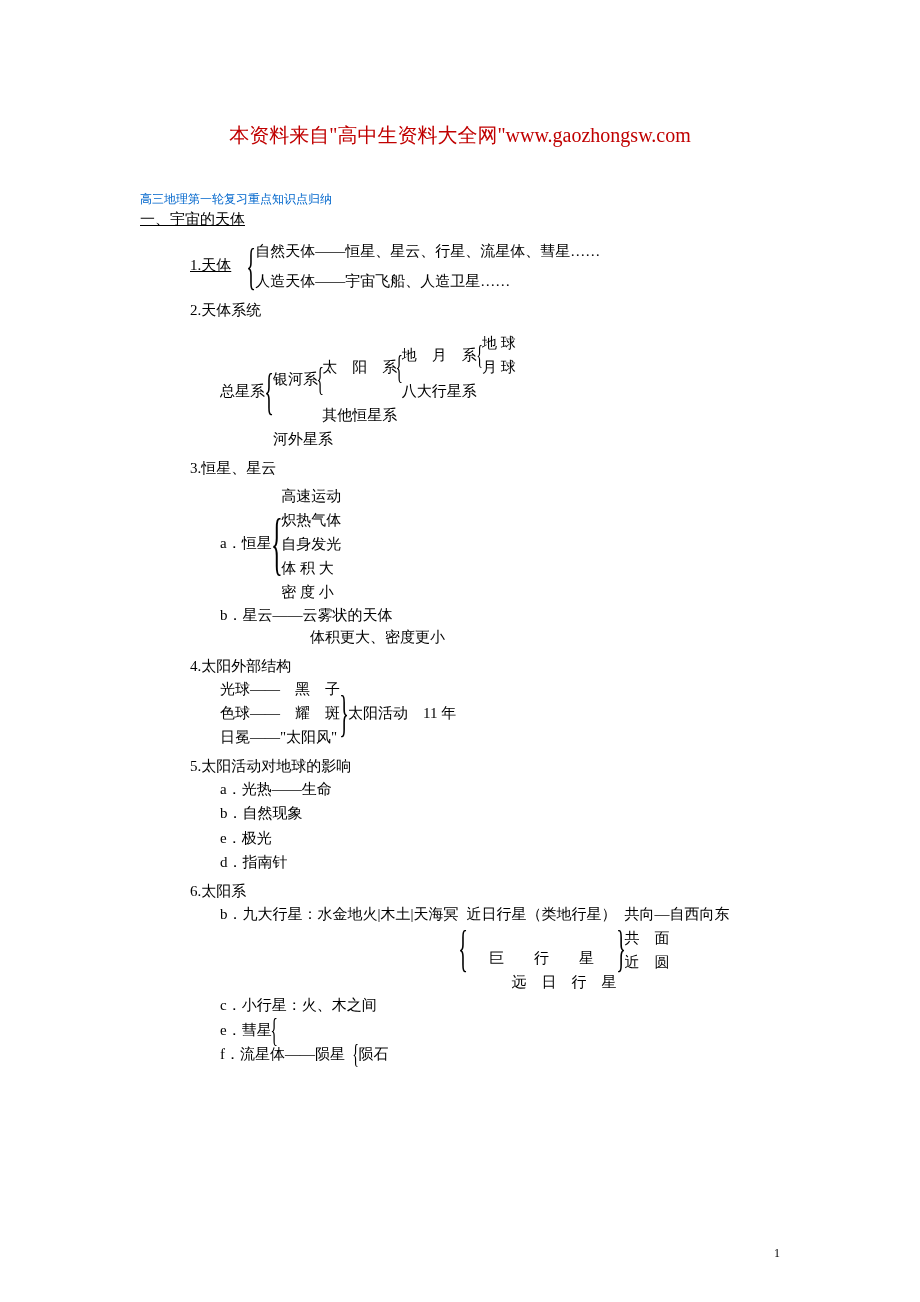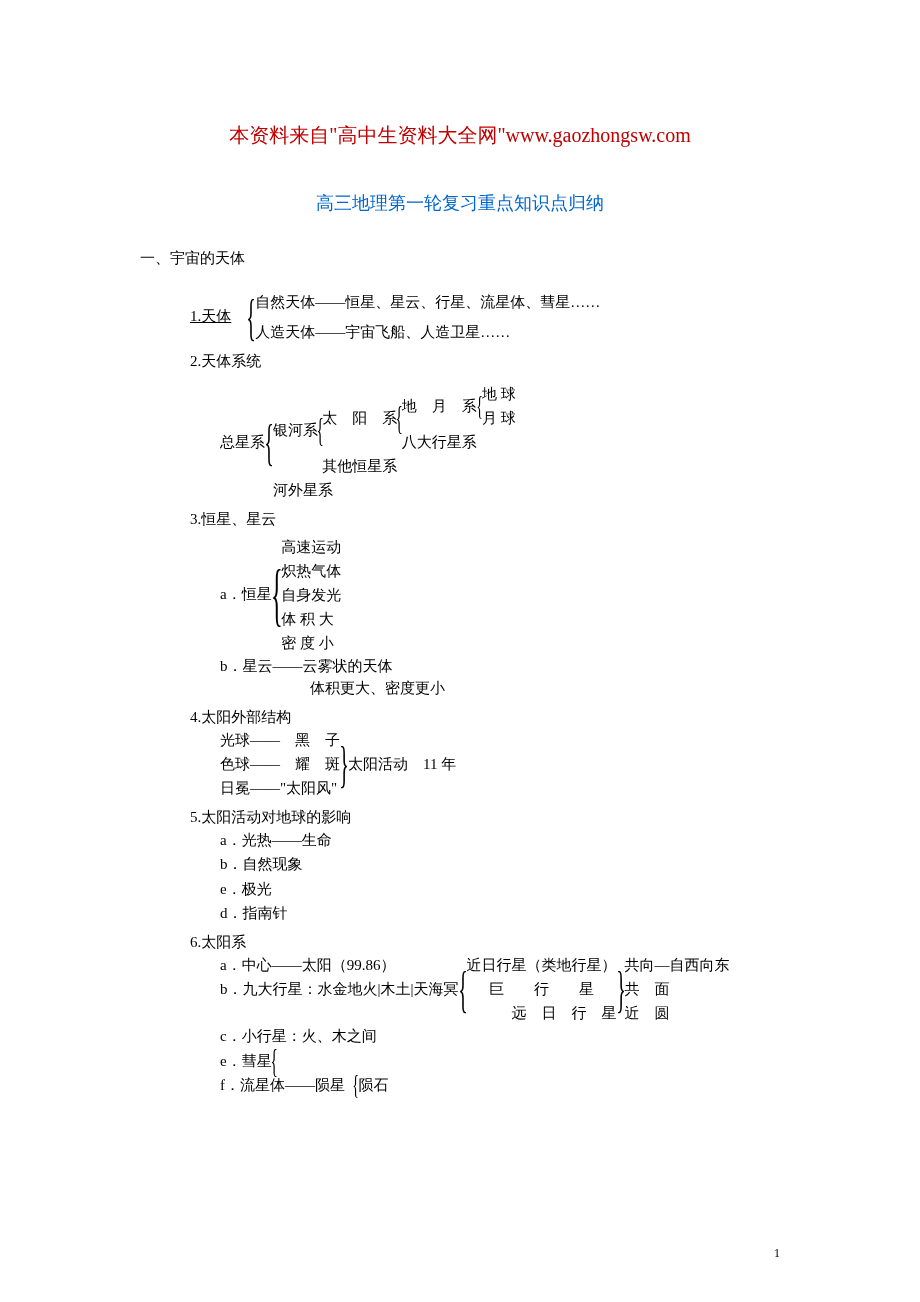--- a/index.html
+++ b/index.html
@@ -15,27 +15,26 @@
       line-height: 1.5;
     }
     .header {
       text-align: center;
       color: #c00000;
       font-size: 20px;
       margin-bottom: 40px;
     }
     .header .url { color: #c00000; }
     .subtitle {
-      text-align: center;
       color: #0066cc;
-      font-size: 18px;
-      margin-bottom: 30px;
+      font-size: 12px;
     }
     .section-title {
-      margin-bottom: 20px;
+      margin-bottom: 8px;
+      text-decoration: underline;
     }
     .item-block {
       margin-left: 50px;
       margin-bottom: 6px;
       position: relative;
     }
     .brace-row {
       display: flex;
       align-items: center;
       position: relative;
@@ -187,27 +186,26 @@
   <div class="letter-item">a．光热——生命</div>
   <div class="letter-item">b．自然现象</div>
   <div class="letter-item">e．极光</div>
   <div class="letter-item">d．指南针</div>
 </div>
 
 <div class="item-block">
   <div>6.太阳系</div>
   <div class="brace-row" style="margin-left:30px;align-items:flex-start;">
     <div class="stack" style="justify-content:flex-start;">
-      <div>a．中心——太阳（99.86）</div>
       <div>b．九大行星：水金地火|木土|天海冥</div>
     </div>
     <span class="vbrace" style="align-self:center;">{</span>
     <div class="stack">
       <div>近日行星（类地行星）</div>
-      <div style="text-align:center;">巨　　行　　星</div>
+      <div style="text-align:center;margin-top:20px;">巨　　行　　星</div>
       <div style="text-align:right;">远　日　行　星</div>
     </div>
     <span class="right-brace" style="align-self:center;">}</span>
     <div class="stack">
       <div>共向—自西向东</div>
       <div>共　面</div>
       <div>近　圆</div>
     </div>
   </div>
   <div class="letter-item">c．小行星：火、木之间</div>

